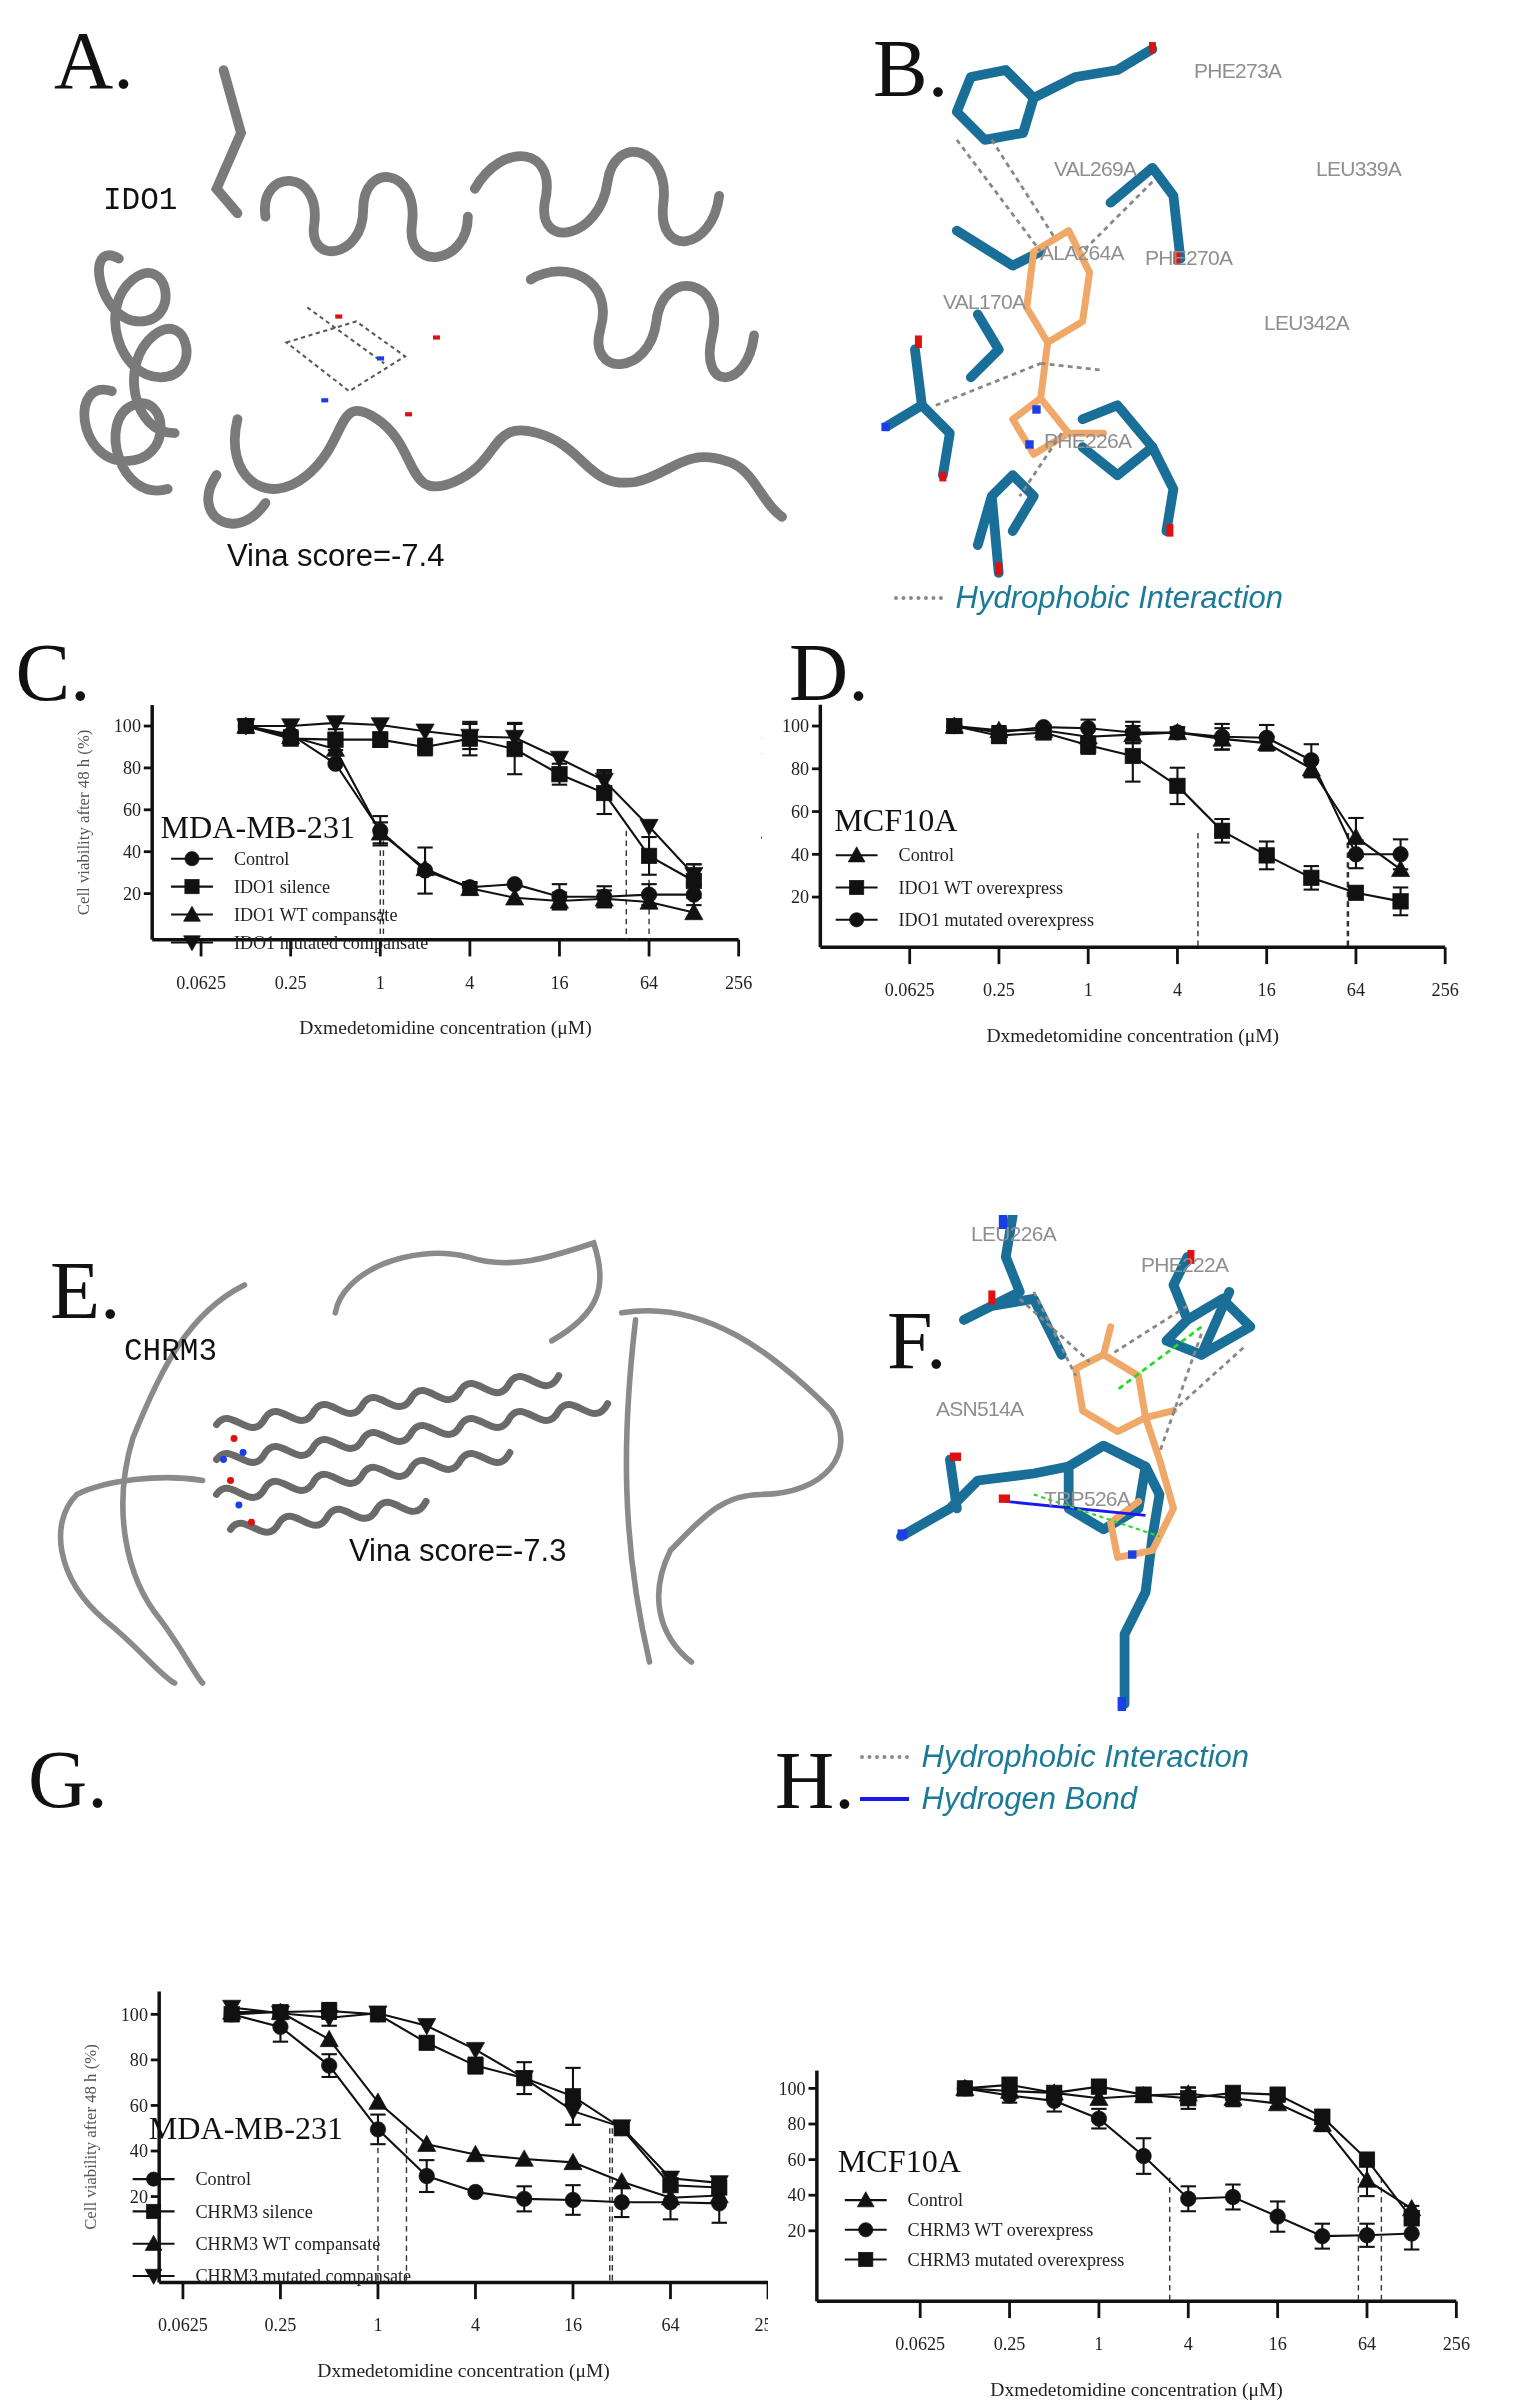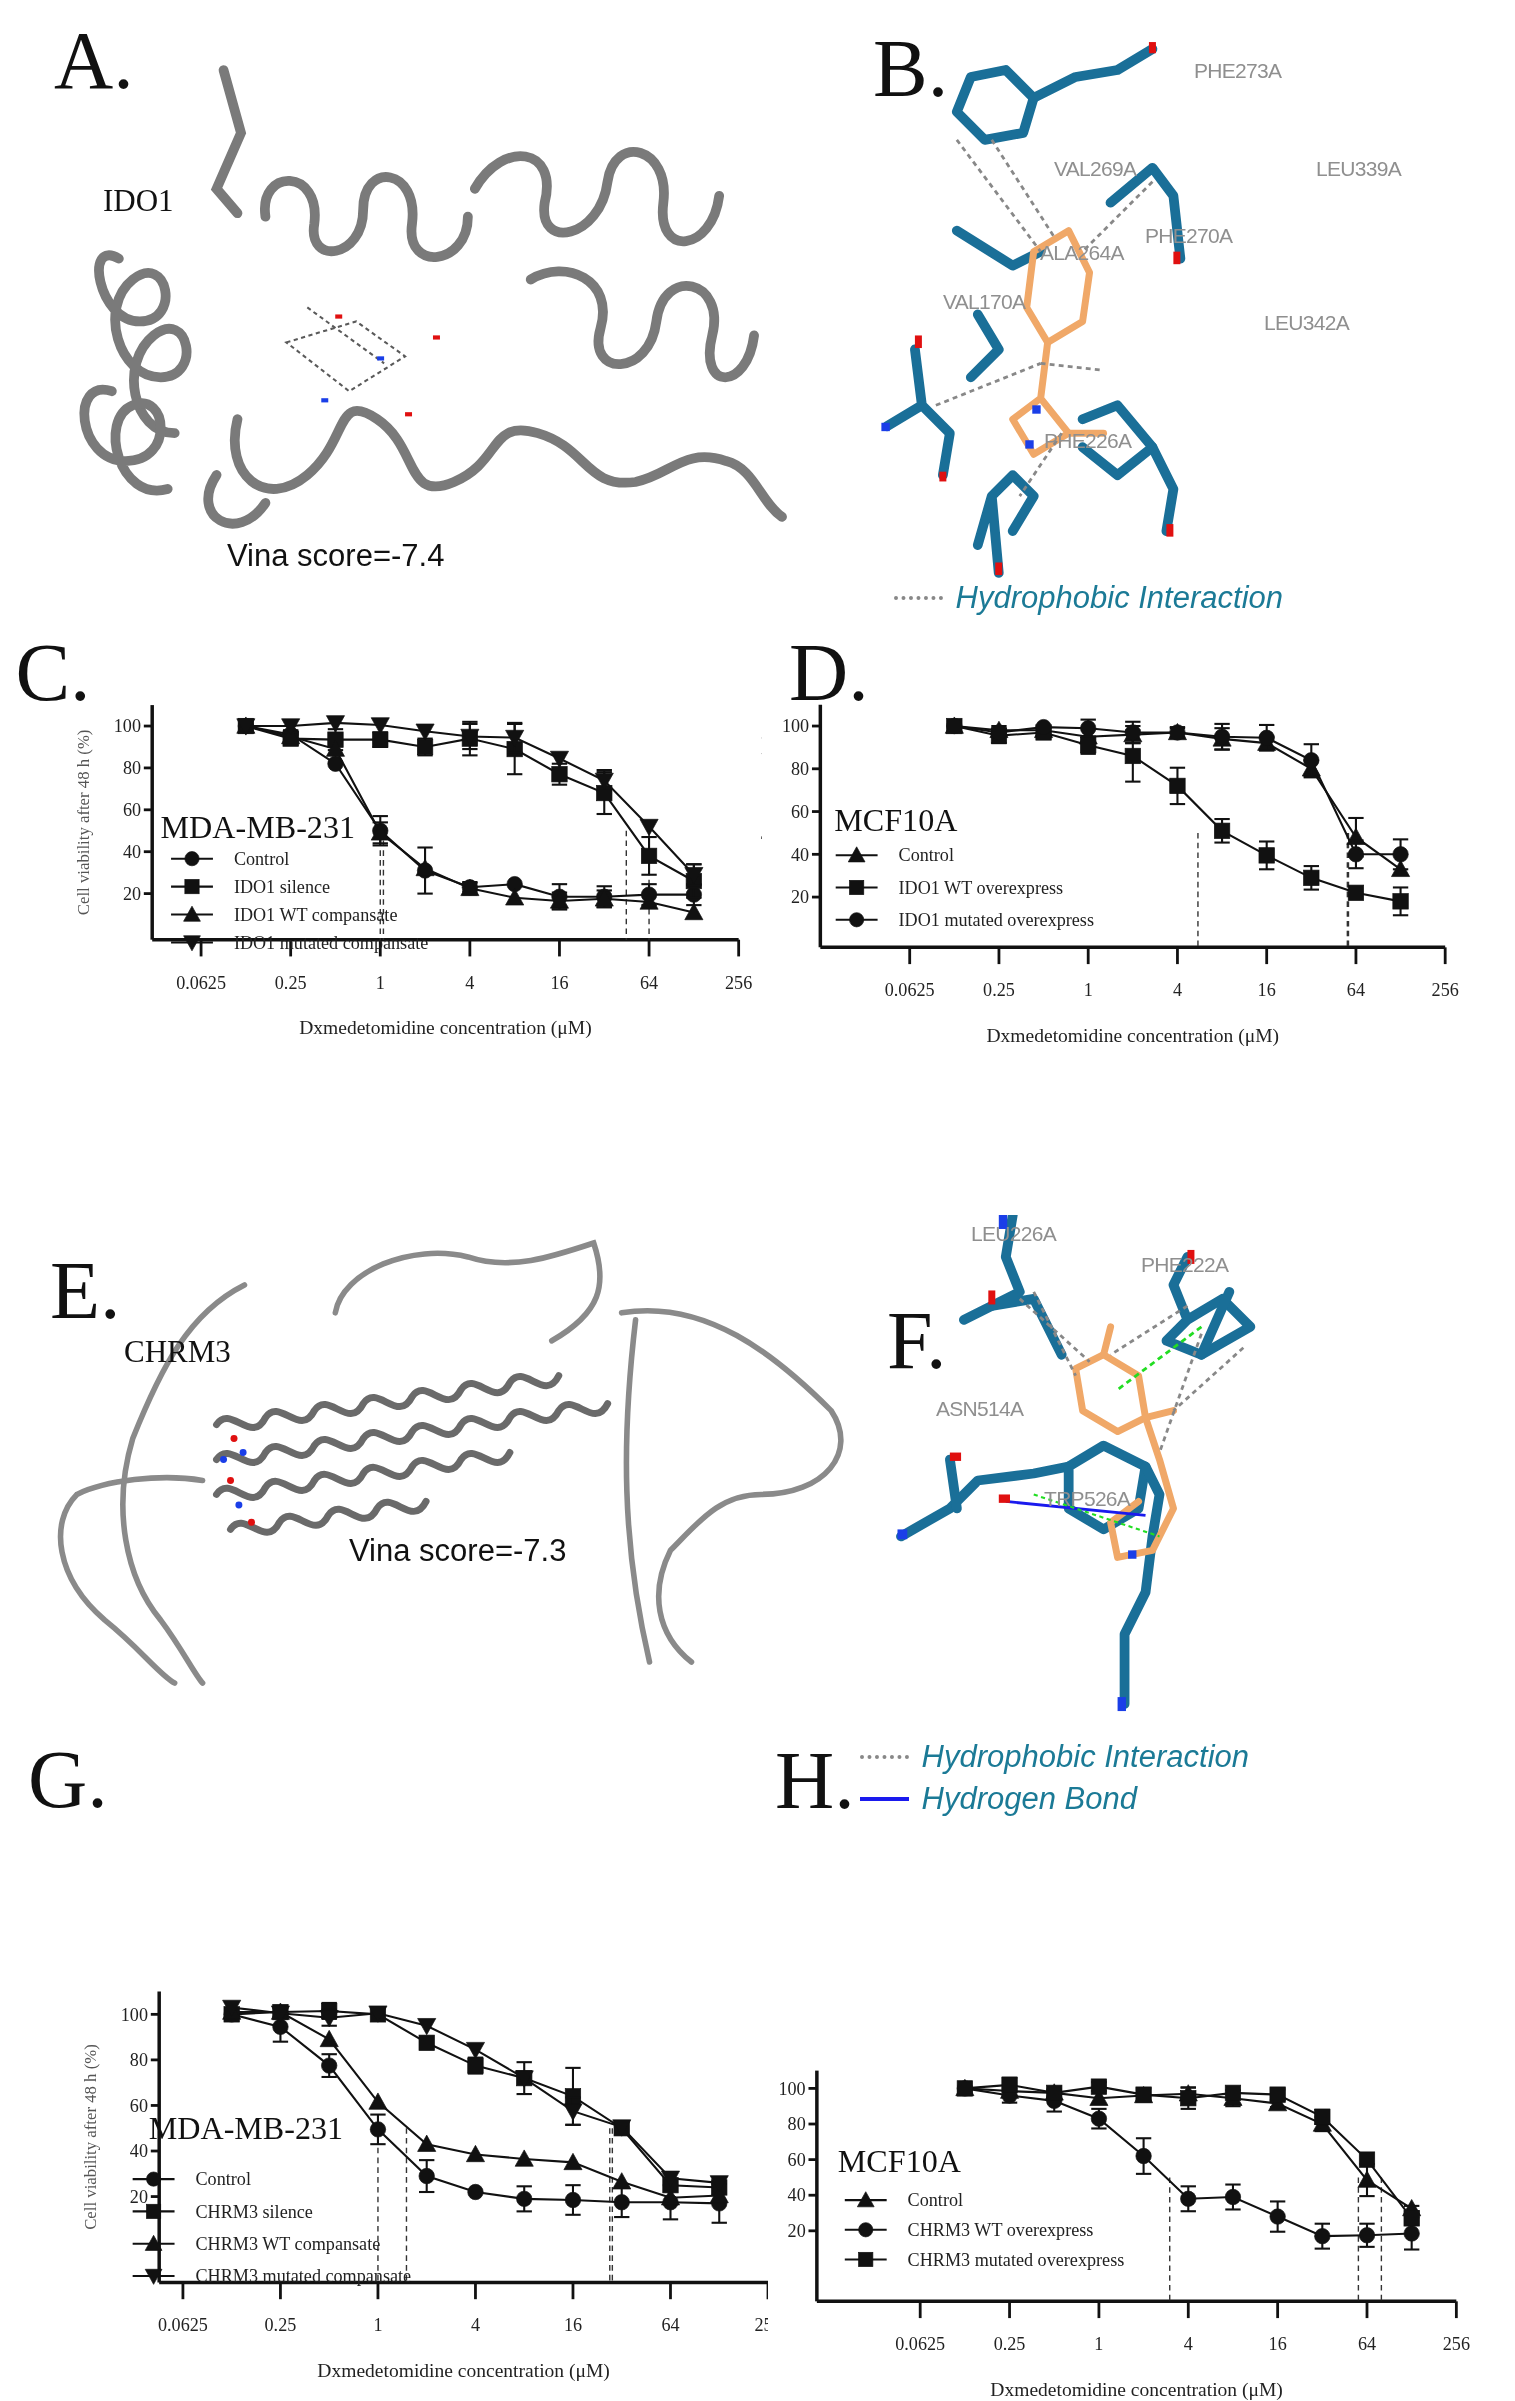--- a/index.html
+++ b/index.html
@@ -1,18 +1,18 @@
 <!DOCTYPE html>
 <html style="font-size:11.2px"><head>
 <meta charset="utf-8">
 <style>
   html, body { margin: 0; padding: 0; background: #ffffff; }
   body { width: 1515px; height: 2401px; position: relative; overflow: hidden; font-family: "Liberation Serif", "DejaVu Serif", serif; color: #111; }
   .panel-letter { position: absolute; font-family: "Liberation Serif", serif; font-size: 82px; line-height: 1; color: #111; }
-  .mol-label { position: absolute; font-family: Liberation Serif, serif; font-size: 31px; color: #111; }
+  .mol-label { position: absolute; font-family: Liberation Mono, monospace; font-size: 31px; color: #111; }
   .vina { position: absolute; font-family: Liberation Sans, sans-serif; font-size: 31px; color: #111; }
   .res-label { position: absolute; font-family: "Liberation Sans", sans-serif; font-size: 21px; color: #8f8f8f; letter-spacing: -0.7px; }
   .legend-line { position: absolute; font-family: "Liberation Sans", sans-serif; font-style: italic; font-size: 31px; color: #1b7a96; display: flex; align-items: center; gap: 12.6px; }
   .dots { width: 49px; border-top: 4.9px dotted #888; height: 0; }
   .hbar { width: 49px; height: 4.9px; background: #1a1aee; }
   .chart { position: absolute; }
   svg text { font-family: "Liberation Serif", serif; }
   .struct { position: absolute; }
 </style>
 </head>
@@ -87,21 +87,21 @@
     <rect x="395" y="0" width="10" height="16" fill="#e01010"></rect>
     <rect x="430" y="300" width="10" height="18" fill="#e01010"></rect>
     <rect x="228" y="520" width="12" height="12" fill="#1a3ee8"></rect>
     <rect x="218" y="570" width="12" height="12" fill="#1a3ee8"></rect>
   </g>
 </svg>
 <div class="res-label" style="left:1194px; top:35px;margin-top:24px;">PHE273A</div>
 <div class="res-label" style="left:1054px; top:157px;">VAL269A</div>
 <div class="res-label" style="left:1316px; top:157px;">LEU339A</div>
 <div class="res-label" style="left:1040px; top:241px;">ALA264A</div>
-<div class="res-label" style="left:1145px; top:224px;">PHE270A</div>
+<div class="res-label" style="left:1145px; top:246px;">PHE270A</div>
 <div class="res-label" style="left:943px; top:290px;">VAL170A</div>
 <div class="res-label" style="left:1264px; top:311px;">LEU342A</div>
 <div class="res-label" style="left:1044px; top:429px;">PHE226A</div>
 <div class="legend-line" style="left:894px; top:580px;">
   <span class="dots"></span>
   <span>Hydrophobic Interaction</span>
 </div>
 
 <svg class="struct" style="left:21px; top:1229px;" width="866" height="461" viewBox="0 0 1240 660">
   <g fill="none" stroke="#8a8a8a" stroke-width="8" stroke-linecap="round">

